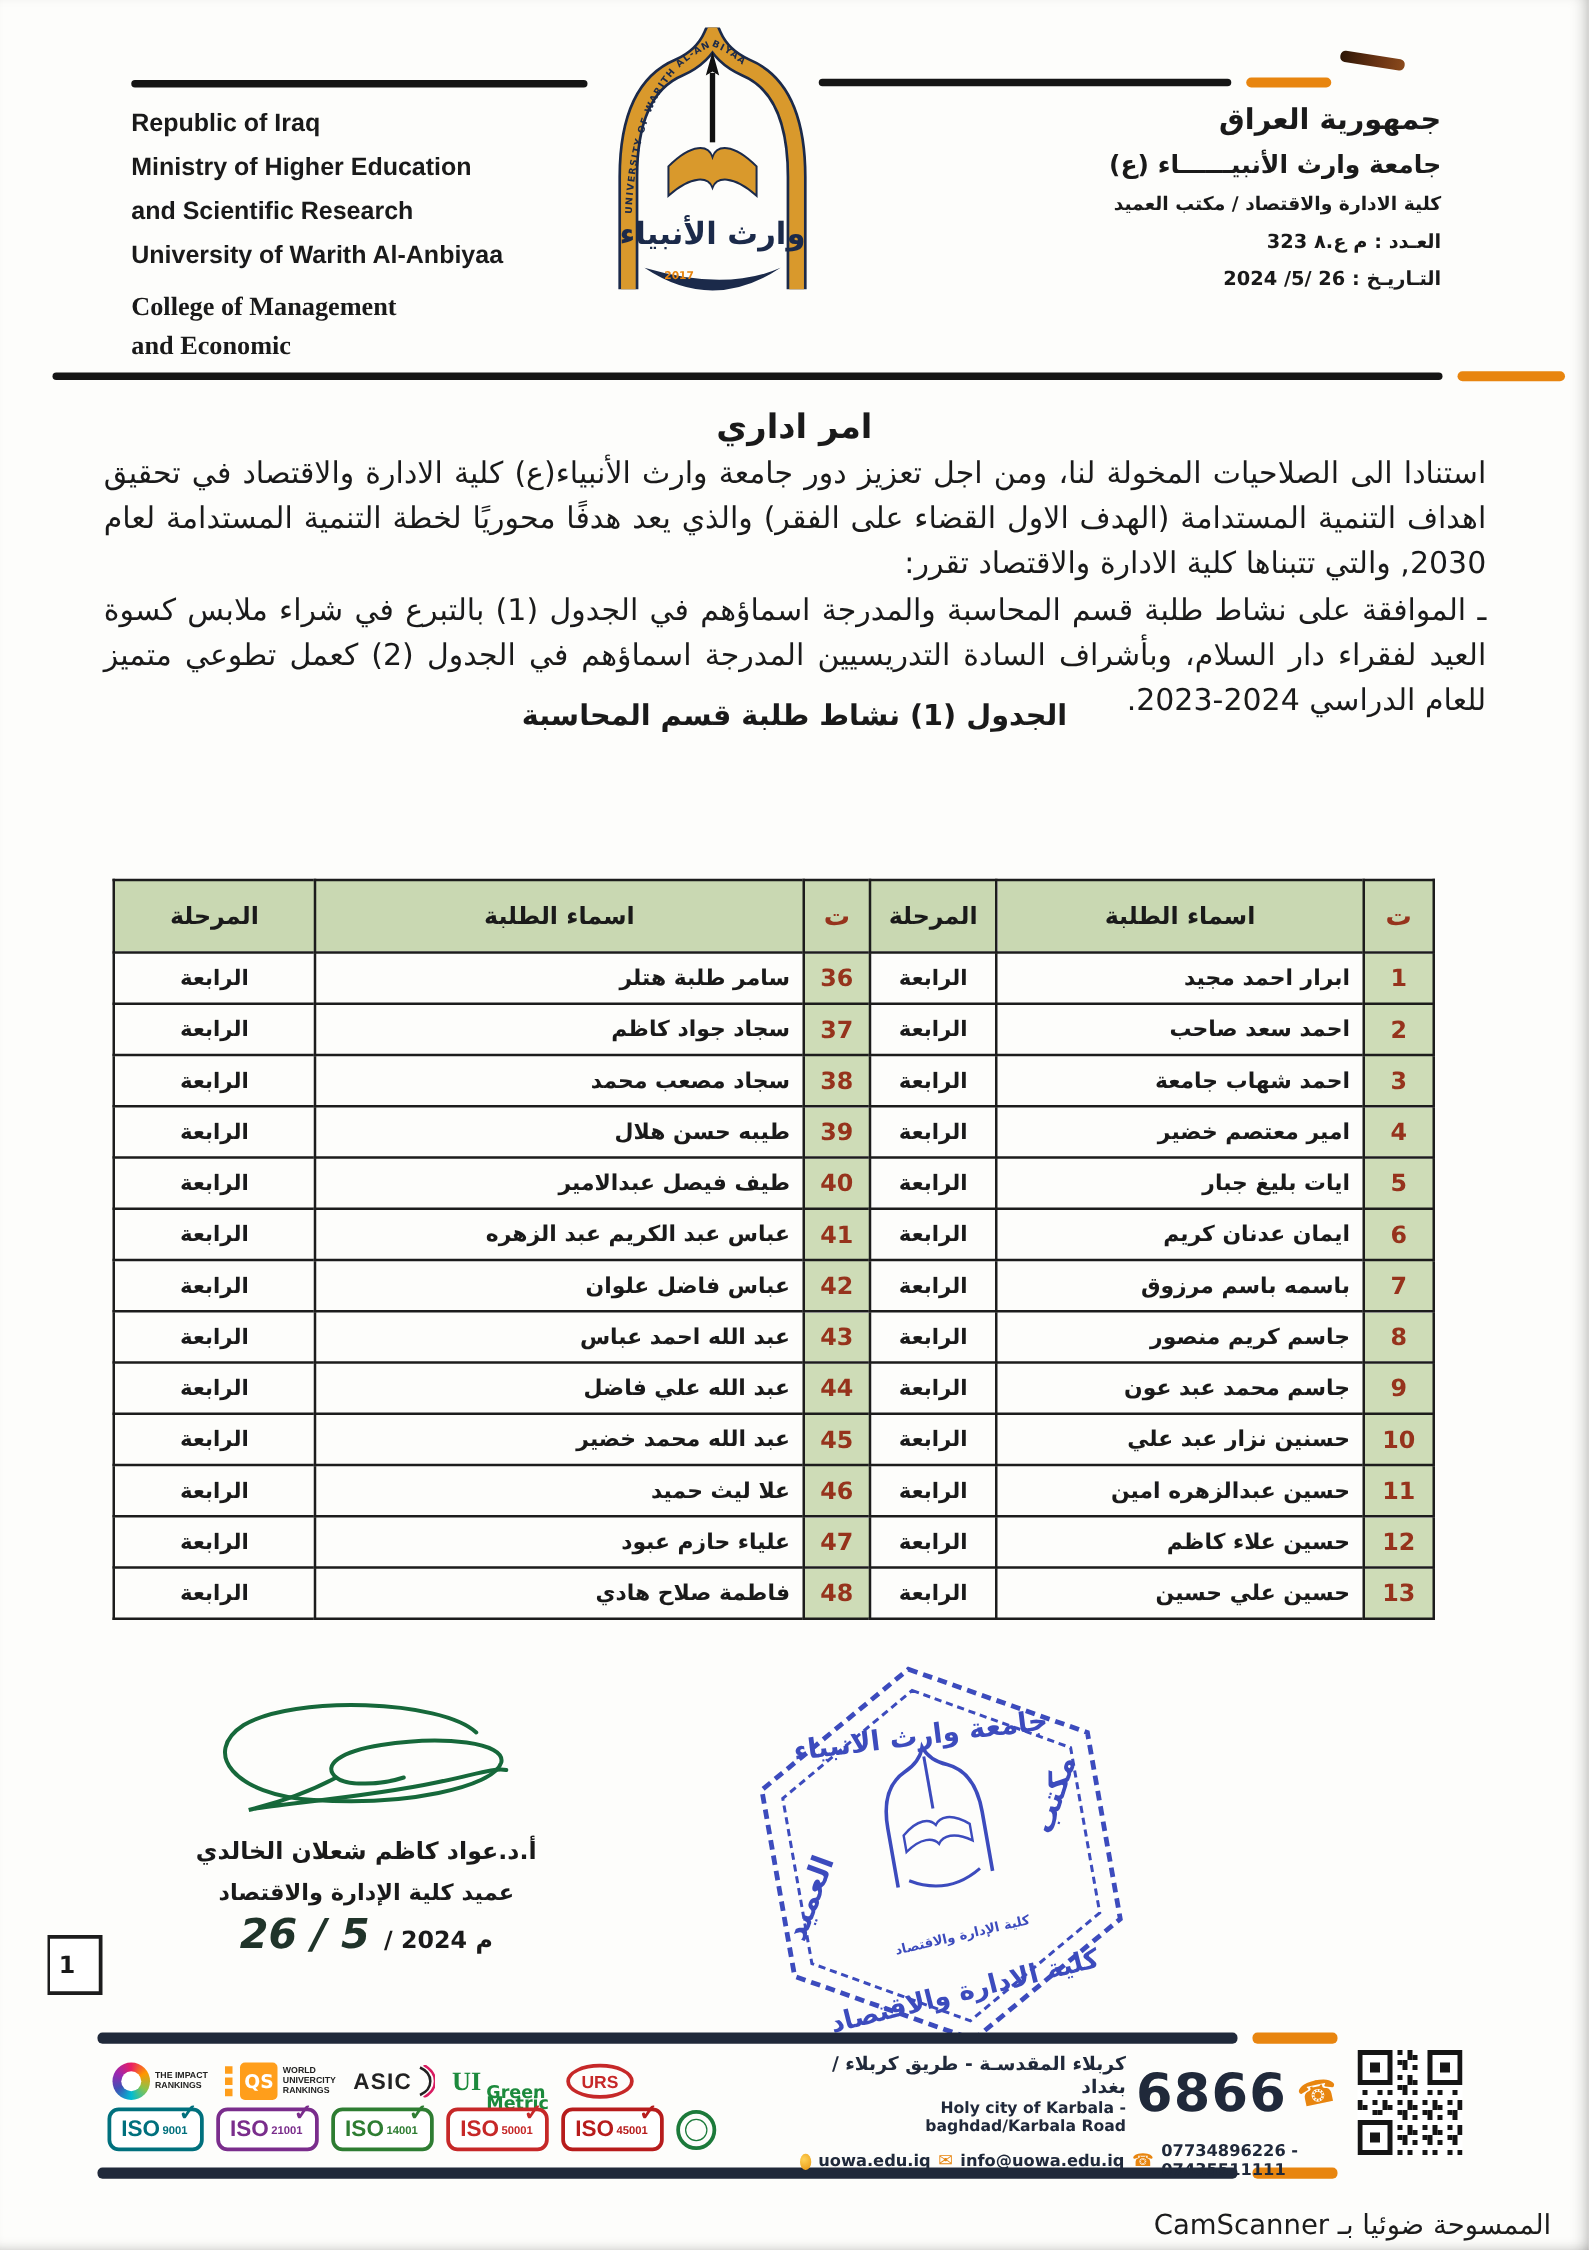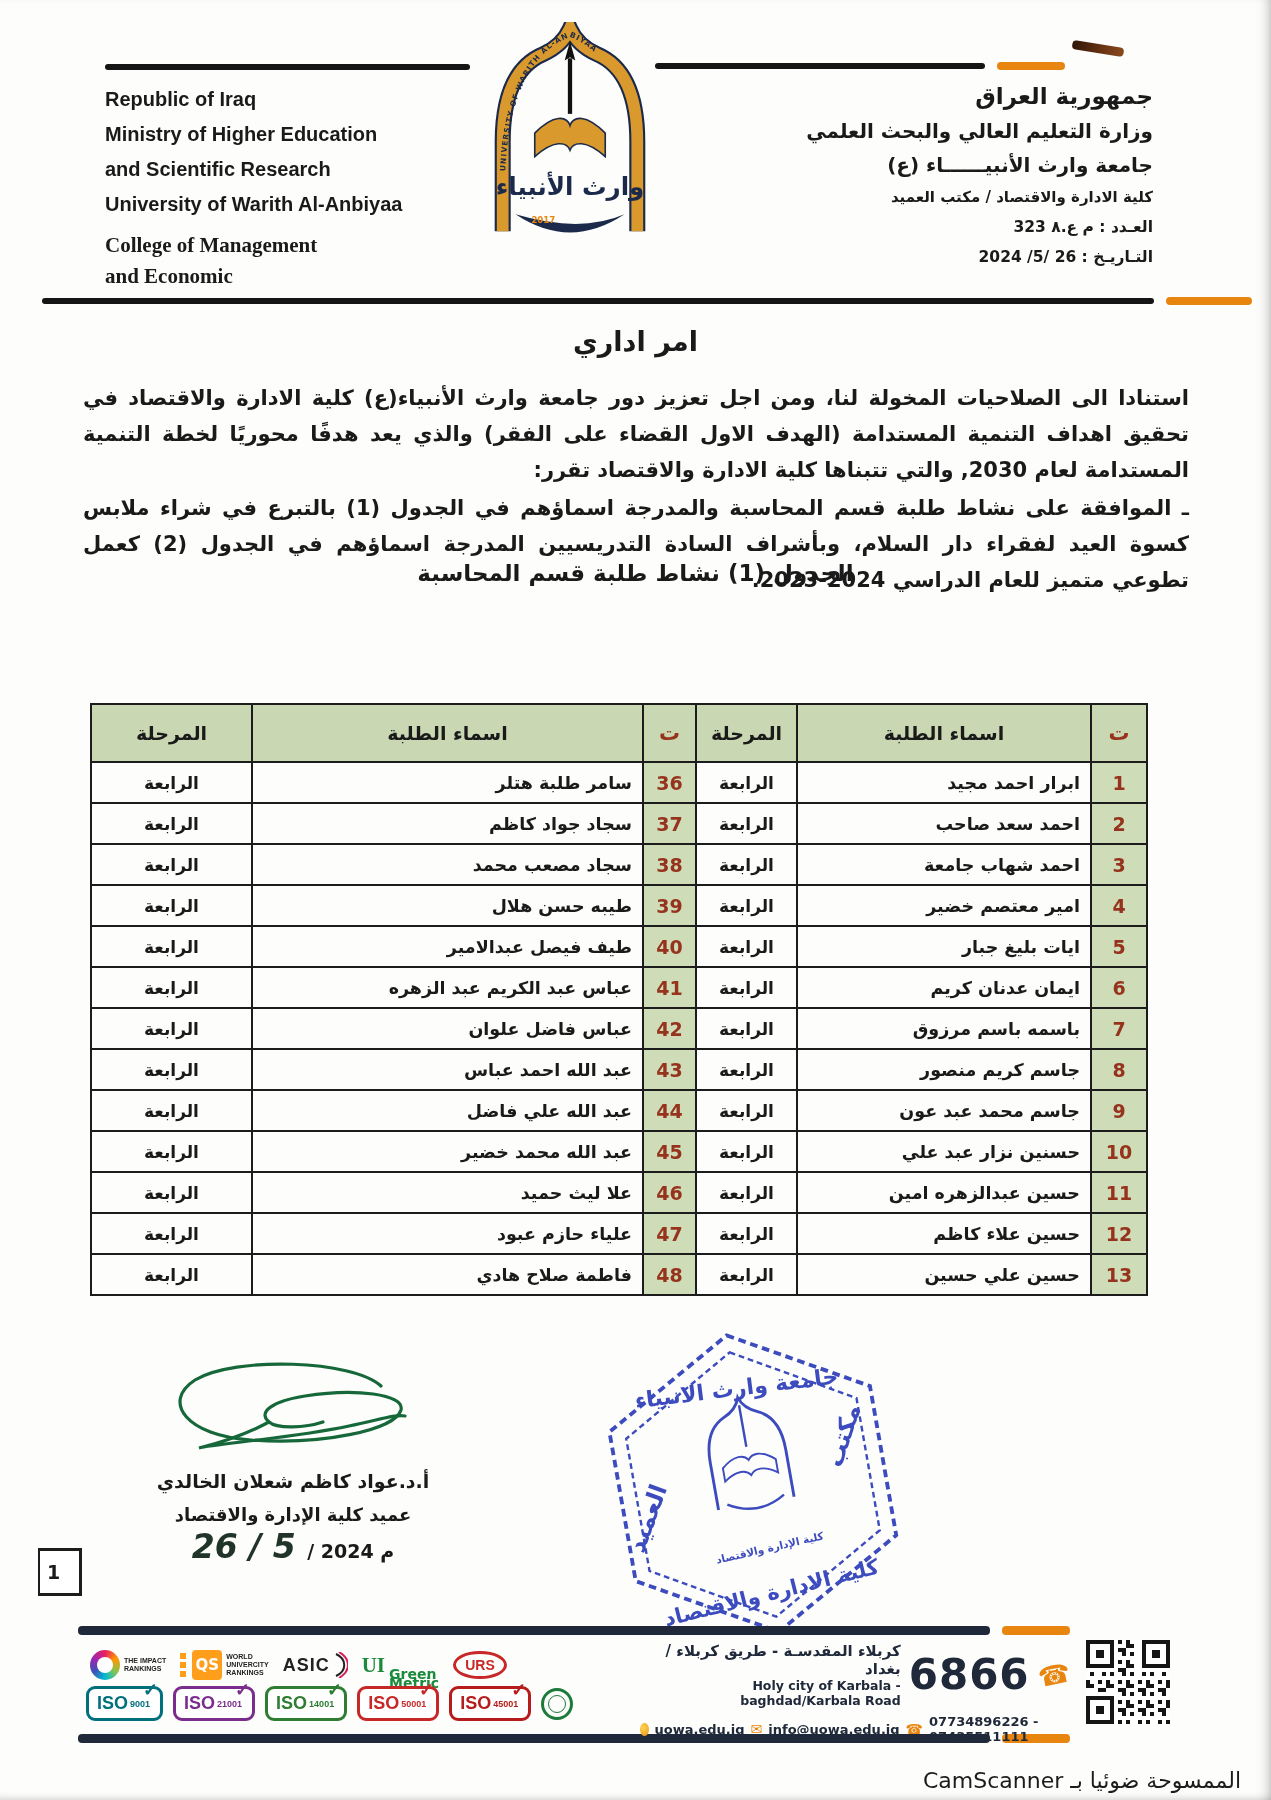--- a/index.html
+++ b/index.html
@@ -33,21 +33,21 @@
   .hdr-ar .l2{font-size:20px;line-height:34px;}
   .hdr-ar .l3{font-size:20px;line-height:34px;}
   .hdr-ar .l4{font-size:15px;line-height:30px;}
   .hdr-ar .ref{font-size:15.5px;line-height:30px;}
   .logo-wrap{position:absolute;left:475px;top:22px;width:190px;height:235px;}
   
   .rule-mid{position:absolute;left:42px;top:298px;width:1112px;height:6px;background:#151515;border-radius:3px;}
   .rule-mid-orange{position:absolute;left:1166px;top:297px;width:86px;height:8px;background:var(--orange);border-radius:4px;}
   
   .order-title{position:absolute;left:0;top:326px;width:100%;text-align:center;font-size:27px;font-weight:bold;}
-  .order-body{position:absolute;right:82px;top:380px;width:1106px;direction:rtl;text-align:justify;font-weight:bold;font-size:21px;line-height:36px;}
+  .order-body{position:absolute;right:82px;top:360px;width:1106px;direction:rtl;text-align:justify;font-weight:normal;font-size:24px;line-height:36px;}
   .order-body p+p{margin-top:2px;}
   .table-title{position:absolute;left:0;top:560px;width:100%;text-align:center;font-size:23px;font-weight:bold;}
   
   .tbl-wrap{position:absolute;left:90px;top:703px;width:1058px;}
   table.students{border-collapse:collapse;table-layout:fixed;width:1056px;direction:rtl;}
   table.students th,table.students td{border:2px solid #1c1c1c;overflow:hidden;white-space:nowrap;}
   table.students thead th{background:var(--green-cell);height:58px;font-size:19px;font-weight:bold;text-align:center;}
   table.students thead th.h-num{color:var(--red-num);font-size:21px;}
   table.students td{height:41px;}
   td.c0,td.c3{background:#cedcb7;color:var(--red-num);font-weight:bold;font-size:19px;text-align:center;}
@@ -143,21 +143,20 @@
       <rect x="83" y="34" width="4" height="52" fill="#111"></rect>
       <path d="M52,104 C70,86 82,88 85,97 C88,88 100,86 118,104 L118,126 C100,110 88,112 85,120 C82,112 70,110 52,126 Z" fill="#d9992c" stroke="#1b2a4a" stroke-width="1.5"></path>
       <text x="85" y="162" text-anchor="middle" font-size="23" font-weight="bold" fill="#1b2a4a">وارث الأنبياء</text>
       <path d="M34,180 Q85,214 136,180 Q95,198 34,180 Z" fill="#1b2a4a"></path>
       <text x="60" y="188" text-anchor="middle" font-size="8" font-weight="bold" fill="#e8850f">2017</text>
     </svg>
   </div>
 
   <div class="hdr-ar">
     <div class="l1">جمهورية العراق</div>
-    <div class="l2">وزارة التعليم العالي والبحث العلمي</div>
     <div class="l3">جامعة وارث الأنبيــــــاء (ع)</div>
     <div class="l4">كلية الادارة والاقتصاد / مكتب العميد</div>
     <div class="ref">العـدد : م ع.٨ 323</div>
     <div class="ref">التـاريـخ : 26 /5/ 2024</div>
   </div>
 
   <div class="rule-mid"></div>
   <div class="rule-mid-orange"></div>
 
   <div class="order-title">امر اداري</div>

